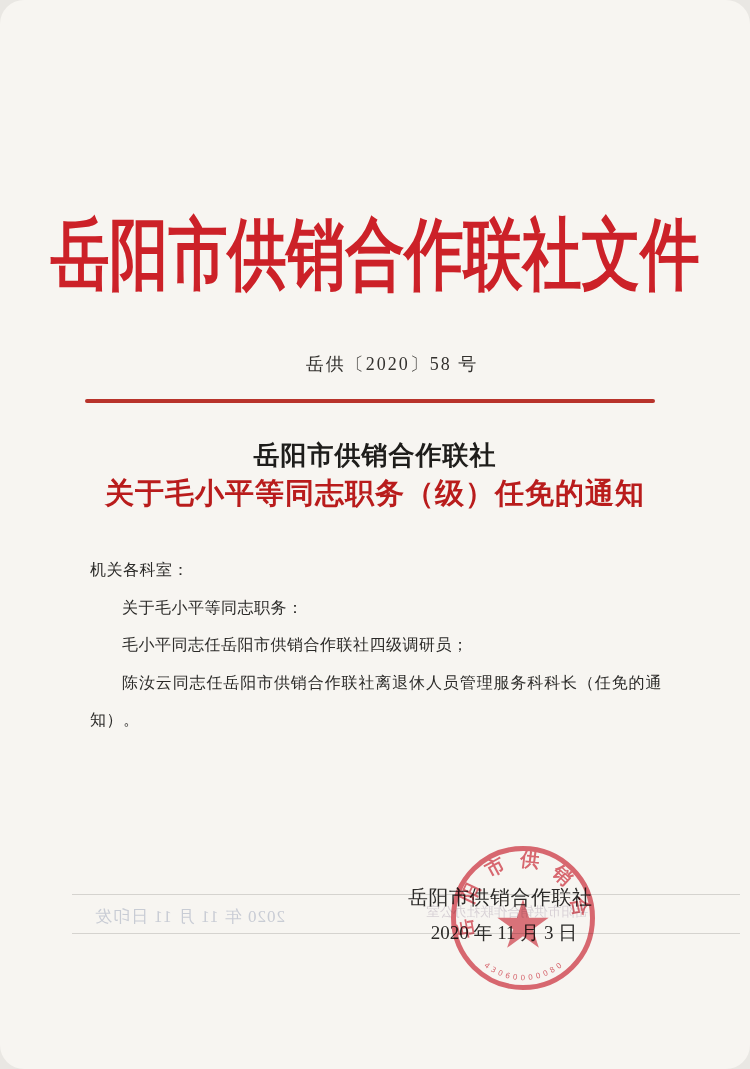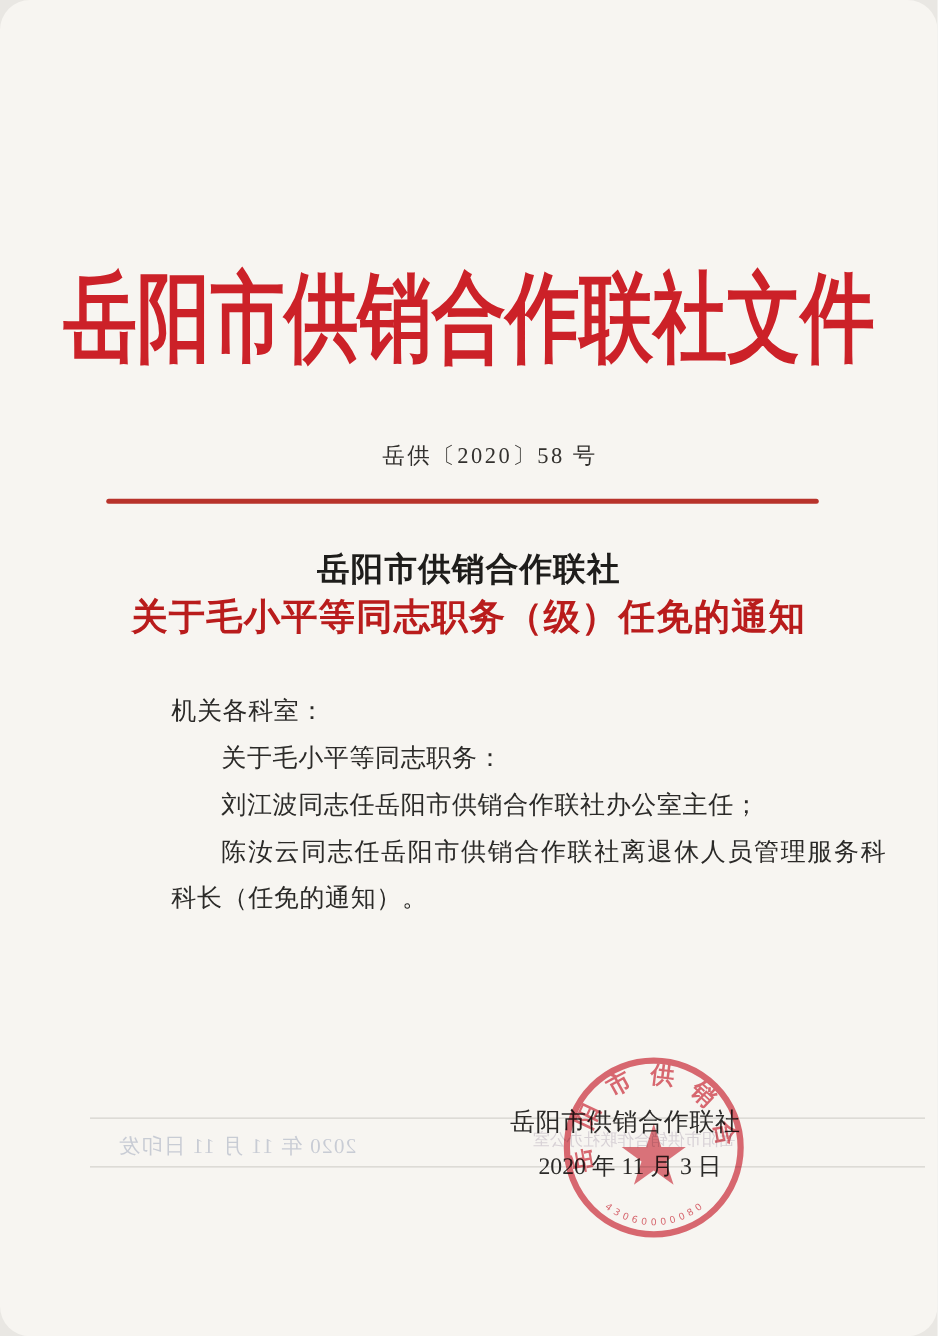--- a/index.html
+++ b/index.html
@@ -42,22 +42,22 @@
     font-size:26px;font-weight:bold;letter-spacing:1px;color:#1e1d1b;
     white-space:nowrap;
   }
   .subject2{
     position:absolute;top:474px;left:0;width:750px;text-align:center;
     font-size:29px;font-weight:bold;letter-spacing:1px;color:#b91c1c;
     white-space:nowrap;
   }
   .body-text{
     position:absolute;top:551px;left:90px;width:572px;
-    font-size:20px;line-height:37.6px;letter-spacing:0.5px;
-    text-align:justify;color:#2b2a28;margin-left:47px;
+    font-size:16px;line-height:37.6px;letter-spacing:0.5px;
+    text-align:justify;color:#2b2a28;
   }
   .body-text p{margin:0;}
   .body-text p.indent{text-indent:2em;}
   
   .bleed-rule{
     position:absolute;left:72px;width:668px;height:1px;
     background:rgba(150,150,144,0.35);
   }
   .bleed-rule.r1{top:894px;}
   .bleed-rule.r2{top:933px;}
@@ -104,21 +104,21 @@
 
   <div class="redline"></div>
 
   <div class="subject1">岳阳市供销合作联社</div>
 
   <div class="subject2">关于毛小平等同志职务（级）任免的通知</div>
 
   <div class="body-text">
     <p>机关各科室：</p>
     <p class="indent">关于毛小平等同志职务：</p>
-    <p class="indent">刘江波同志任岳阳市供销合作联社办公室主任；</p>
+    <p class="indent">毛小平同志任岳阳市供销合作联社四级调研员；</p>
     <p class="indent">陈汝云同志任岳阳市供销合作联社离退休人员管理服务科科长（任免的通知）。</p>
   </div>
 
   <div class="bleed-rule r1"></div>
   <div class="bleed-rule r2"></div>
   <div class="bleed-left">2020 年 11 月 11 日印发</div>
   <div class="bleed-right">岳阳市供销合作联社办公室</div>
 
   <div class="sig-org">岳阳市供销合作联社</div>
   <div class="sig-date">2020 年 11 月 3 日</div>

